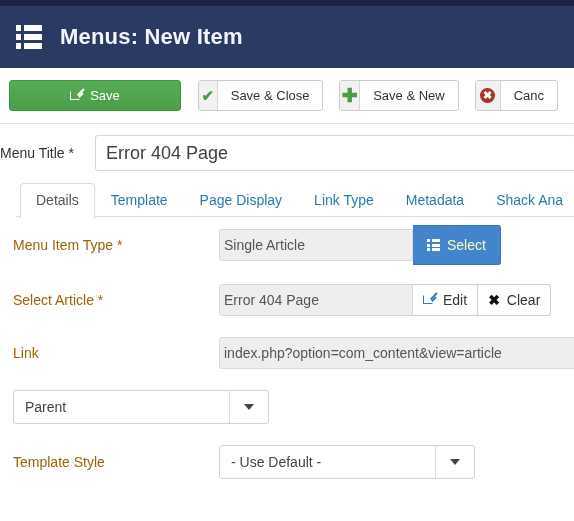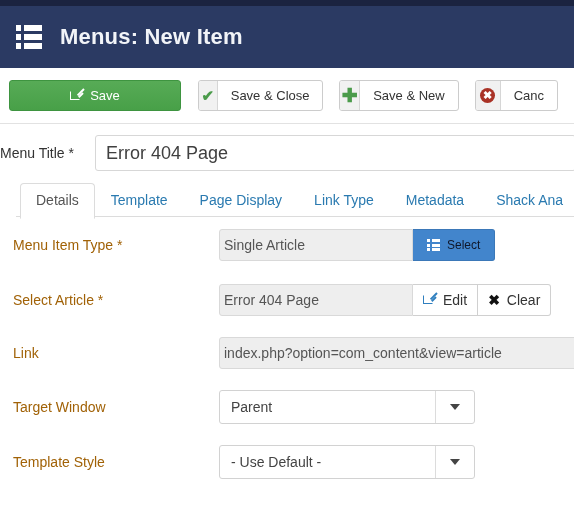--- a/index.html
+++ b/index.html
@@ -263,27 +263,27 @@
     padding: 0 4px;
     font-size: 14px;
     color: #555;
     box-sizing: border-box;
     white-space: nowrap;
   }
   .readonly-box.solo {
     border-radius: 3px;
   }
   .btn-select {
-    height: 32px;
+    height: 40px;
     background: #4285cc;
     border: 1px solid #3b78b8;
     border-left: none;
     border-radius: 0 3px 3px 0;
-    color: #0f172a;
-    font-size: 12px;
+    color: #fef9c3;
+    font-size: 14px;
     display: flex;
     align-items: center;
     padding: 0 14px;
     box-sizing: border-box;
     cursor: pointer;
     white-space: nowrap;
   }
   .btn-select .lst {
     display: inline-flex;
     flex-direction: column;
@@ -479,21 +479,20 @@
   </div>
 
   <div class="field-row">
     <span class="field-label">Link</span>
     <span class="ctrl-group">
       <span class="readonly-box solo" style="width:388px;">index.php?option=com_content&amp;view=article</span>
     </span>
   </div>
 
   <div class="field-row" style="height:55px;">
-    <span class="field-label">Target Window</span>
     <span class="select-ctrl">
       <span class="sv">Parent</span>
       <span class="sa">
           <span class="caret"></span>
         </span>
     </span>
   </div>
 
   <div class="field-row" style="height:55px;">
     <span class="field-label">Template Style</span>

